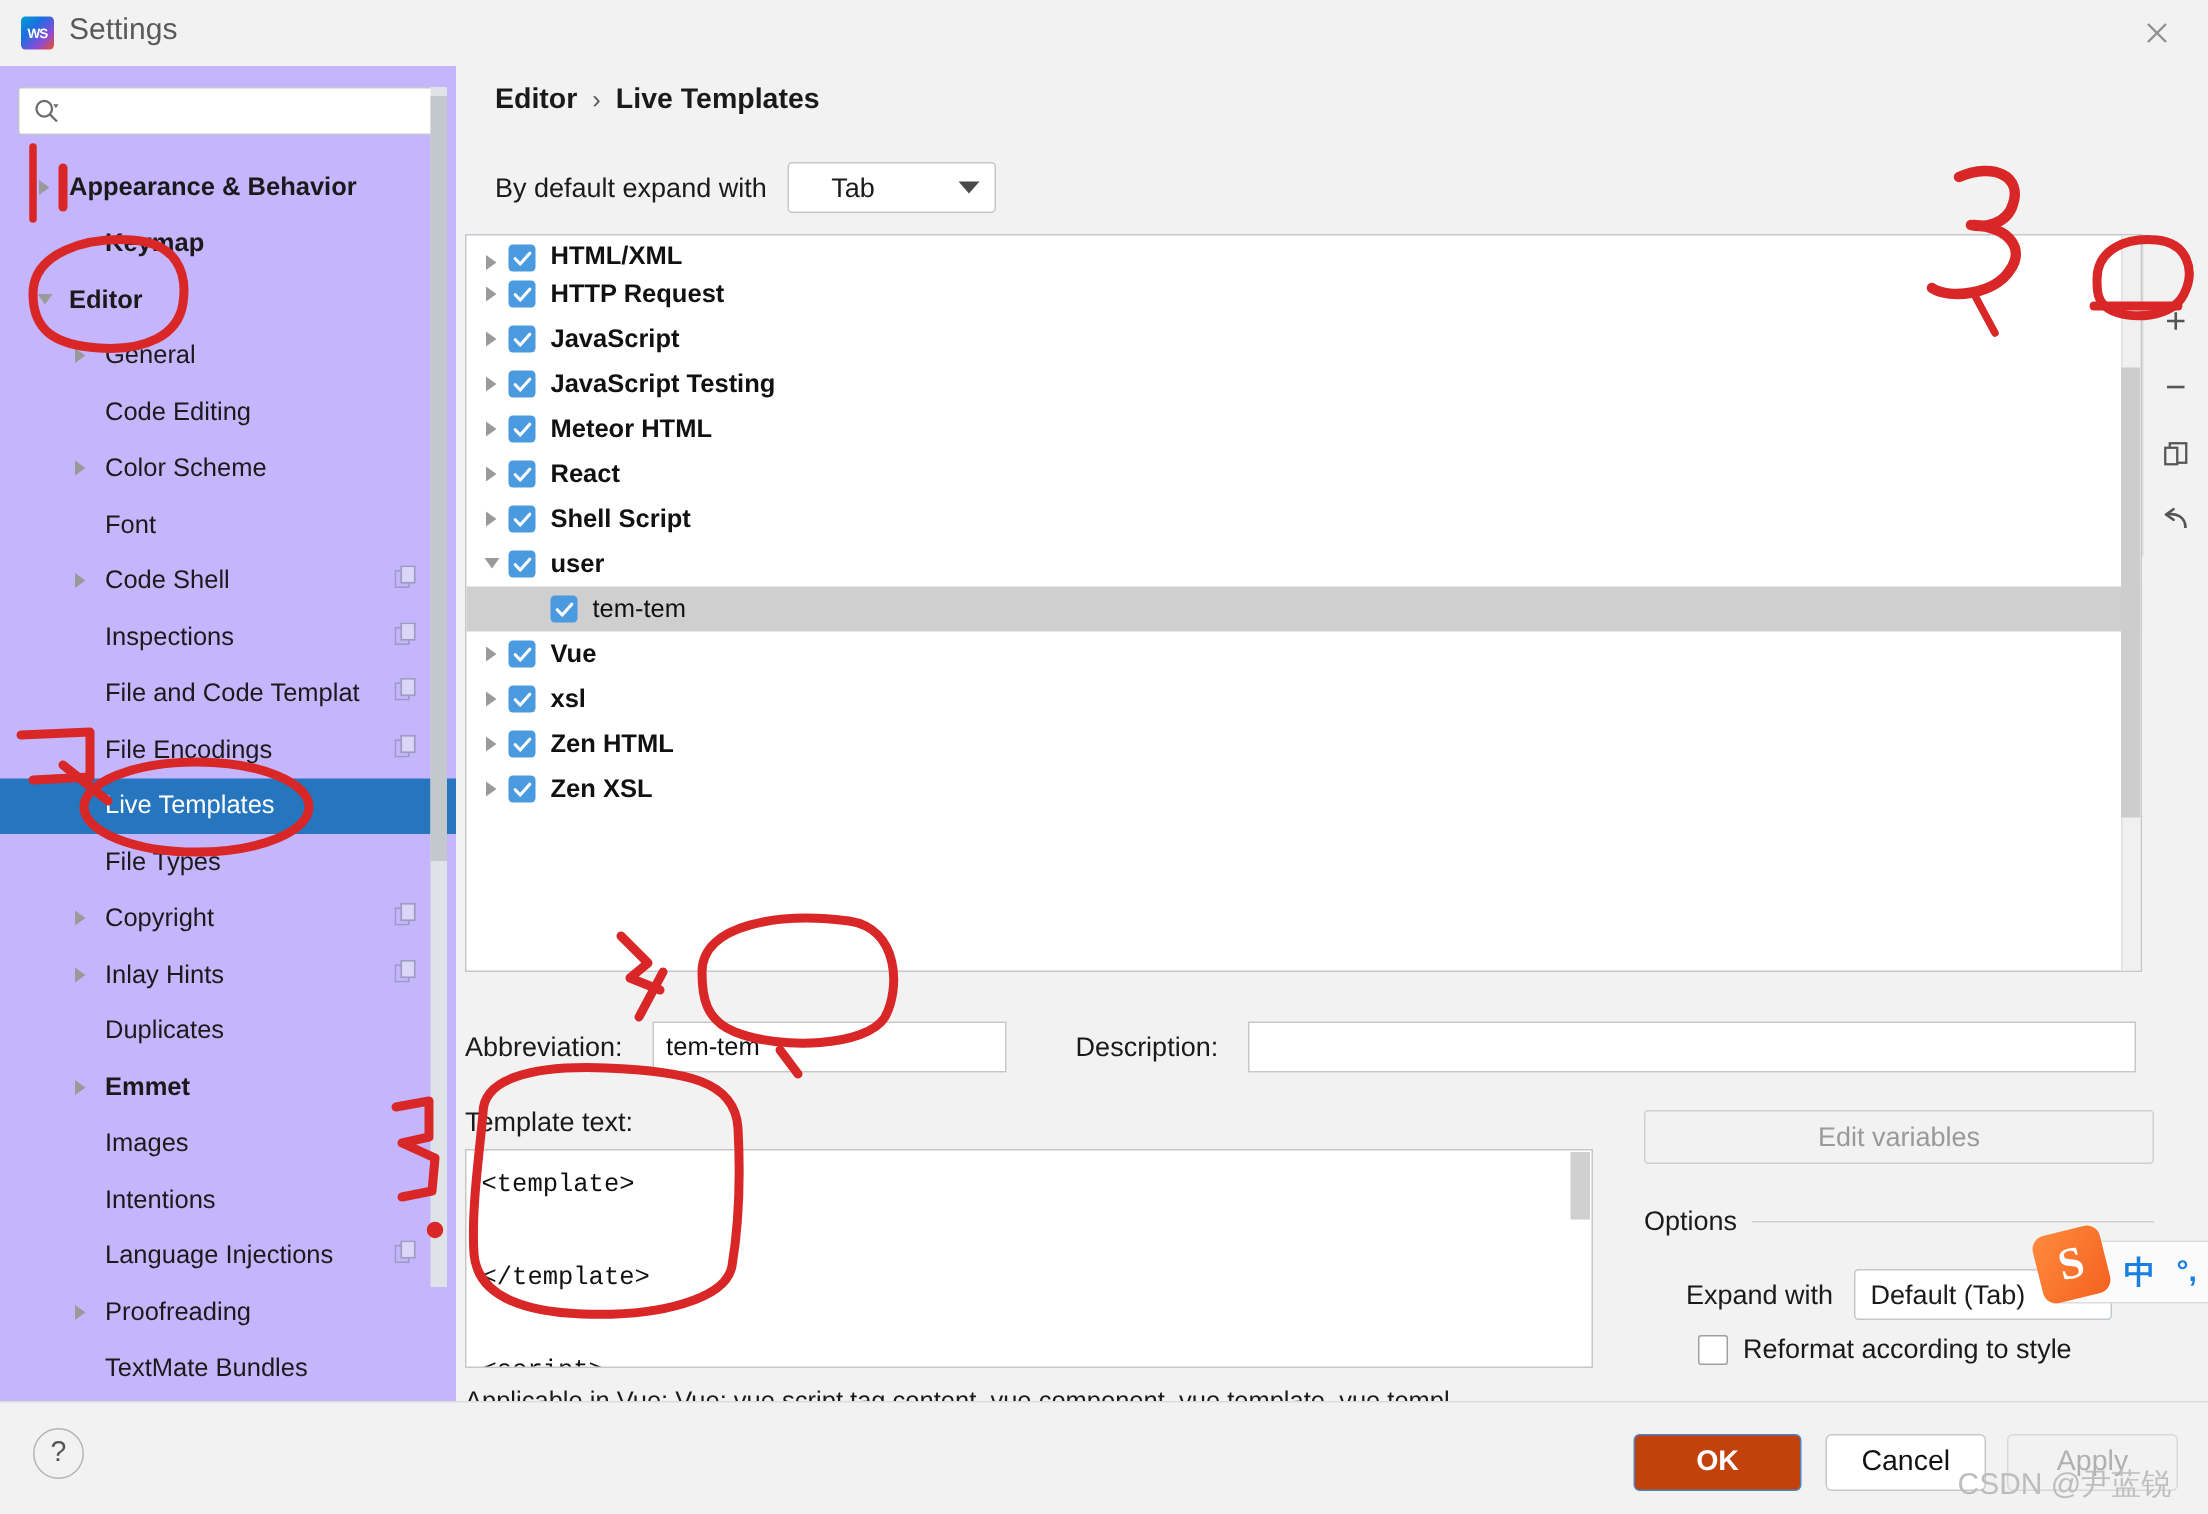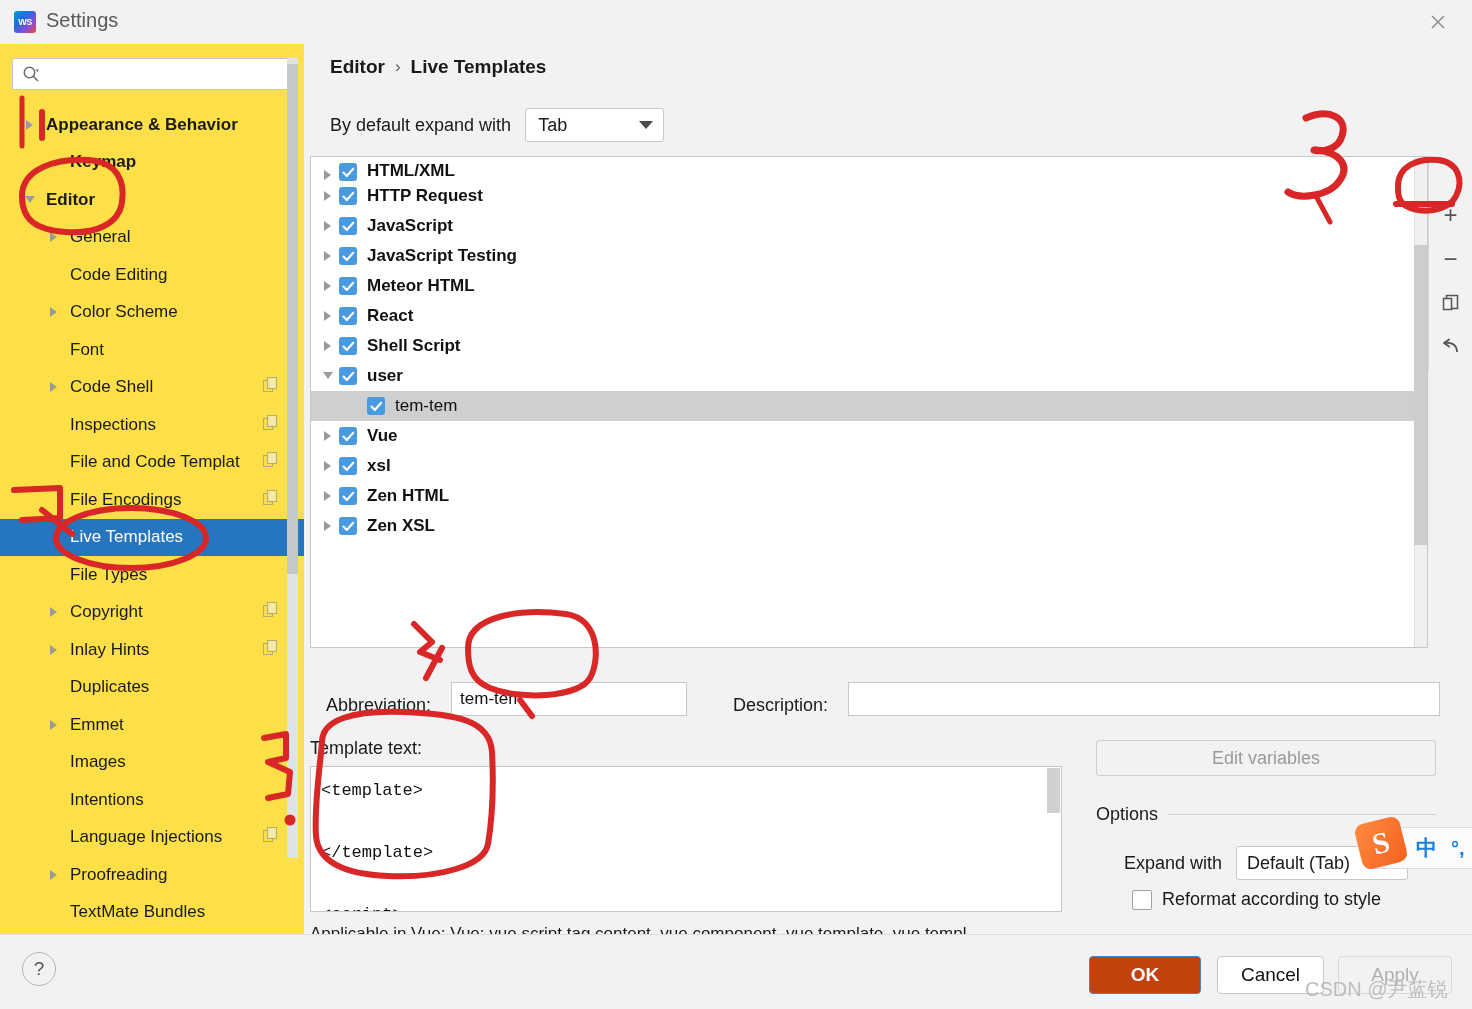--- a/index.html
+++ b/index.html
@@ -40,21 +40,21 @@
     width: 32px; height: 28px;
     display: flex; align-items: center; justify-content: center;
     cursor: pointer;
   }
   .close-btn svg { display:block; }
 
   
   .sidebar {
     position: absolute; left: 0; top: 44px;
     width: 304px; height: 890px;
-    background: #fde047;
+    background: #c4b5fd;
   }
   .search-wrap {
     position: absolute; left: 12px; top: 14px;
     width: 280px; height: 32px;
     background: #ffffff; border: 1px solid #c3c8cd;
     border-radius: 2px;
     display: flex; align-items: center;
   }
   .search-icon { margin-left: 9px; display:flex; }
   .search-input {
@@ -117,21 +117,21 @@
   .expand-row {
     position: absolute; left: 26px; top: 64px;
     display: flex; align-items: center;
   }
   .expand-label { font-size: 18px; color: #1a1a1a; }
   .combo {
     margin-left: 14px;
     width: 139px; height: 34px;
     background: #fff; border: 1px solid #c3c8cd; border-radius: 3px;
     display: flex; align-items: center; justify-content: space-between;
-    padding: 0 10px 0 12px;
+    padding: 0 10px 0 28px;
     font-size: 18px; color: #1a1a1a;
     cursor: pointer;
   }
   .caret { width: 0; height: 0;
     border-left: 7px solid transparent; border-right: 7px solid transparent;
     border-top: 8px solid #4a4a4a; }
 
   
   .tpl-box {
     position: absolute; left: 6px; top: 112px;
@@ -185,23 +185,23 @@
     padding-top: 46px; gap: 18px;
   }
   .vtool-btn {
     width: 26px; height: 26px;
     display: flex; align-items: center; justify-content: center;
     cursor: pointer; color: #555;
   }
 
   
   .abbr-row {
-    position: absolute; left: 22px; top: 636px;
+    position: absolute; left: 6px; top: 636px;
     width: 1120px; height: 36px;
-    display: flex; align-items: flex-end;
+    display: flex; align-items: center;
   }
   .fld-label { font-size: 18px; color: #1a1a1a; }
   .txt-input {
     background: #fff; border: 1px solid #c7c7c7;
     height: 34px; font-size: 17px; color: #111;
     padding: 0 8px; outline: none;
     font-family: "Liberation Sans", sans-serif;
   }
   #abbr-input { width: 236px; margin-left: 20px; }
   #desc-input { width: 592px; margin-left: 20px; }
@@ -489,21 +489,21 @@
           <span class="arrow empty"></span>
           <span class="row-label" style="margin-left: 8px;">Duplicates</span>
         </div>
         <div class="tree-row">
           <span style="width: 46px; flex: 0 0 46px;"></span>
           <span class="arrow right">
             <svg width="10" height="12" viewBox="0 0 10 12">
               <path d="M1 1 L8 6 L1 11 Z" fill="#9a9a9a"></path>
             </svg>
           </span>
-          <span class="row-label" style="margin-left: 8px;">Emmet</span>
+          <span class="row-label" style="margin-left: 8px; font-weight: bold;">Emmet</span>
         </div>
         <div class="tree-row">
           <span style="width: 46px; flex: 0 0 46px;"></span>
           <span class="arrow empty"></span>
           <span class="row-label" style="margin-left: 8px;">Images</span>
         </div>
         <div class="tree-row">
           <span style="width: 46px; flex: 0 0 46px;"></span>
           <span class="arrow empty"></span>
           <span class="row-label" style="margin-left: 8px;">Intentions</span>

